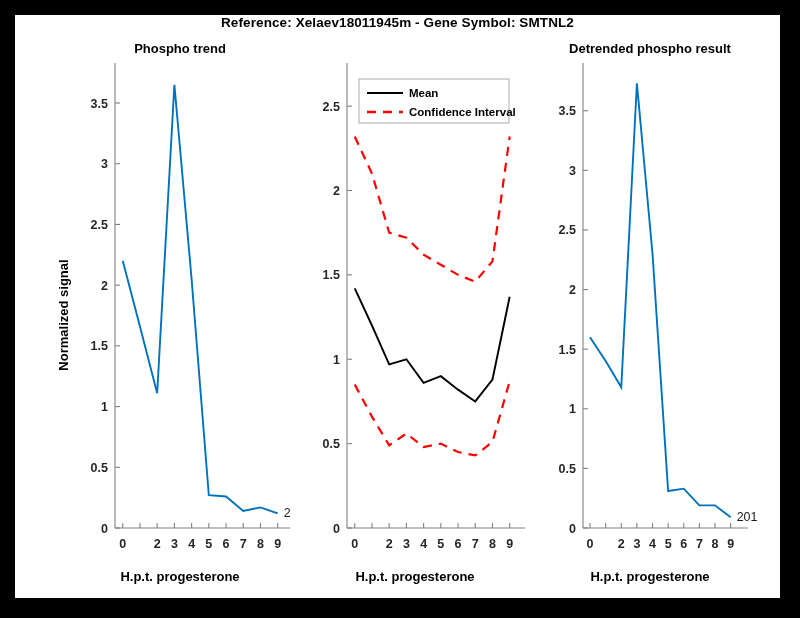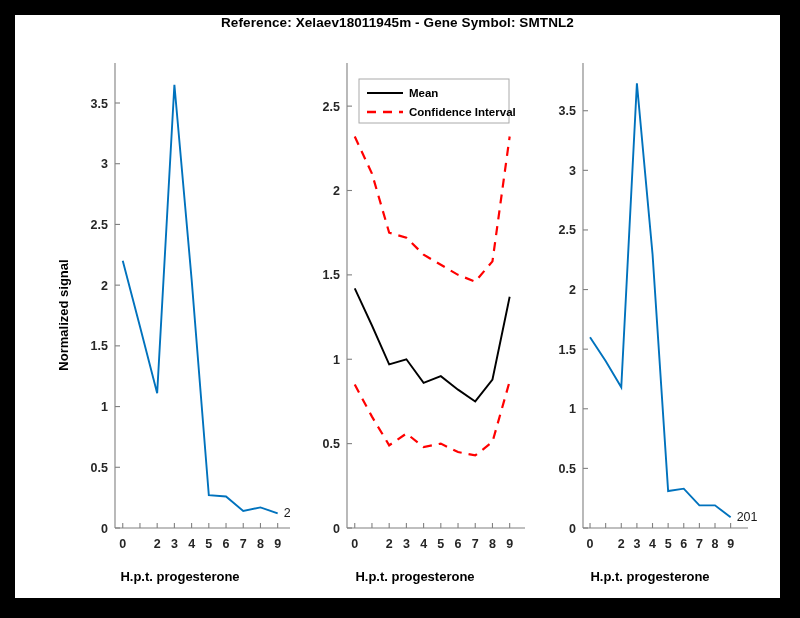--- a/index.html
+++ b/index.html
@@ -102,20 +102,21 @@
 </head>
 <body>
 
 <div id="figure-frame">
 
   <div id="figure-title">Reference:  Xelaev18011945m - Gene Symbol:  SMTNL2</div>
 
   <div id="ylabel-left">Normalized signal</div>
 
   <div class="panel" id="panel-left" style="left:55px; width:220px;">
+    <div class="panel-title">Phospho trend</div>
     <svg class="plot-svg" id="svg-left" width="220" height="545">
         <line x1="45" y1="22" x2="45" y2="487" class="axis-line"></line>
         <line x1="45" y1="487" x2="226" y2="487" class="axis-line"></line>
         <line x1="45" y1="487" x2="50" y2="487" class="tick-mark"></line>
         <text x="38" y="491.5" class="tick-text" text-anchor="end">0</text>
         <line x1="45" y1="426.2857142857143" x2="50" y2="426.2857142857143" class="tick-mark"></line>
         <text x="38" y="430.7857142857143" class="tick-text" text-anchor="end">0.5</text>
         <line x1="45" y1="365.57142857142856" x2="50" y2="365.57142857142856" class="tick-mark"></line>
         <text x="38" y="370.07142857142856" class="tick-text" text-anchor="end">1</text>
         <line x1="45" y1="304.85714285714283" x2="50" y2="304.85714285714283" class="tick-mark"></line>
@@ -194,20 +195,21 @@
         <rect x="54" y="38" width="150" height="44" fill="#ffffff" stroke="#aaaaaa" stroke-width="1"></rect>
         <line x1="62" y1="52" x2="98" y2="52" stroke="#000000" stroke-width="2.2"></line>
         <text x="104" y="56.2" class="legend-text">Mean</text>
         <line x1="62" y1="71" x2="98" y2="71" stroke="#FF0000" stroke-width="2.6" stroke-dasharray="9,7"></line>
         <text x="104" y="75.2" class="legend-text">Confidence Interval</text>
       </svg>
     <div class="xlabel">H.p.t. progesterone</div>
   </div>
 
   <div class="panel" id="panel-right" style="left:520px; width:230px;">
+    <div class="panel-title">Detrended phospho result</div>
     <svg class="plot-svg" id="svg-right" width="230" height="545">
         <line x1="48" y1="22" x2="48" y2="487" class="axis-line"></line>
         <line x1="48" y1="487" x2="213" y2="487" class="axis-line"></line>
         <line x1="48" y1="487" x2="53" y2="487" class="tick-mark"></line>
         <text x="41" y="491.5" class="tick-text" text-anchor="end">0</text>
         <line x1="48" y1="427.3896103896104" x2="53" y2="427.3896103896104" class="tick-mark"></line>
         <text x="41" y="431.8896103896104" class="tick-text" text-anchor="end">0.5</text>
         <line x1="48" y1="367.7792207792208" x2="53" y2="367.7792207792208" class="tick-mark"></line>
         <text x="41" y="372.2792207792208" class="tick-text" text-anchor="end">1</text>
         <line x1="48" y1="308.16883116883116" x2="53" y2="308.16883116883116" class="tick-mark"></line>

